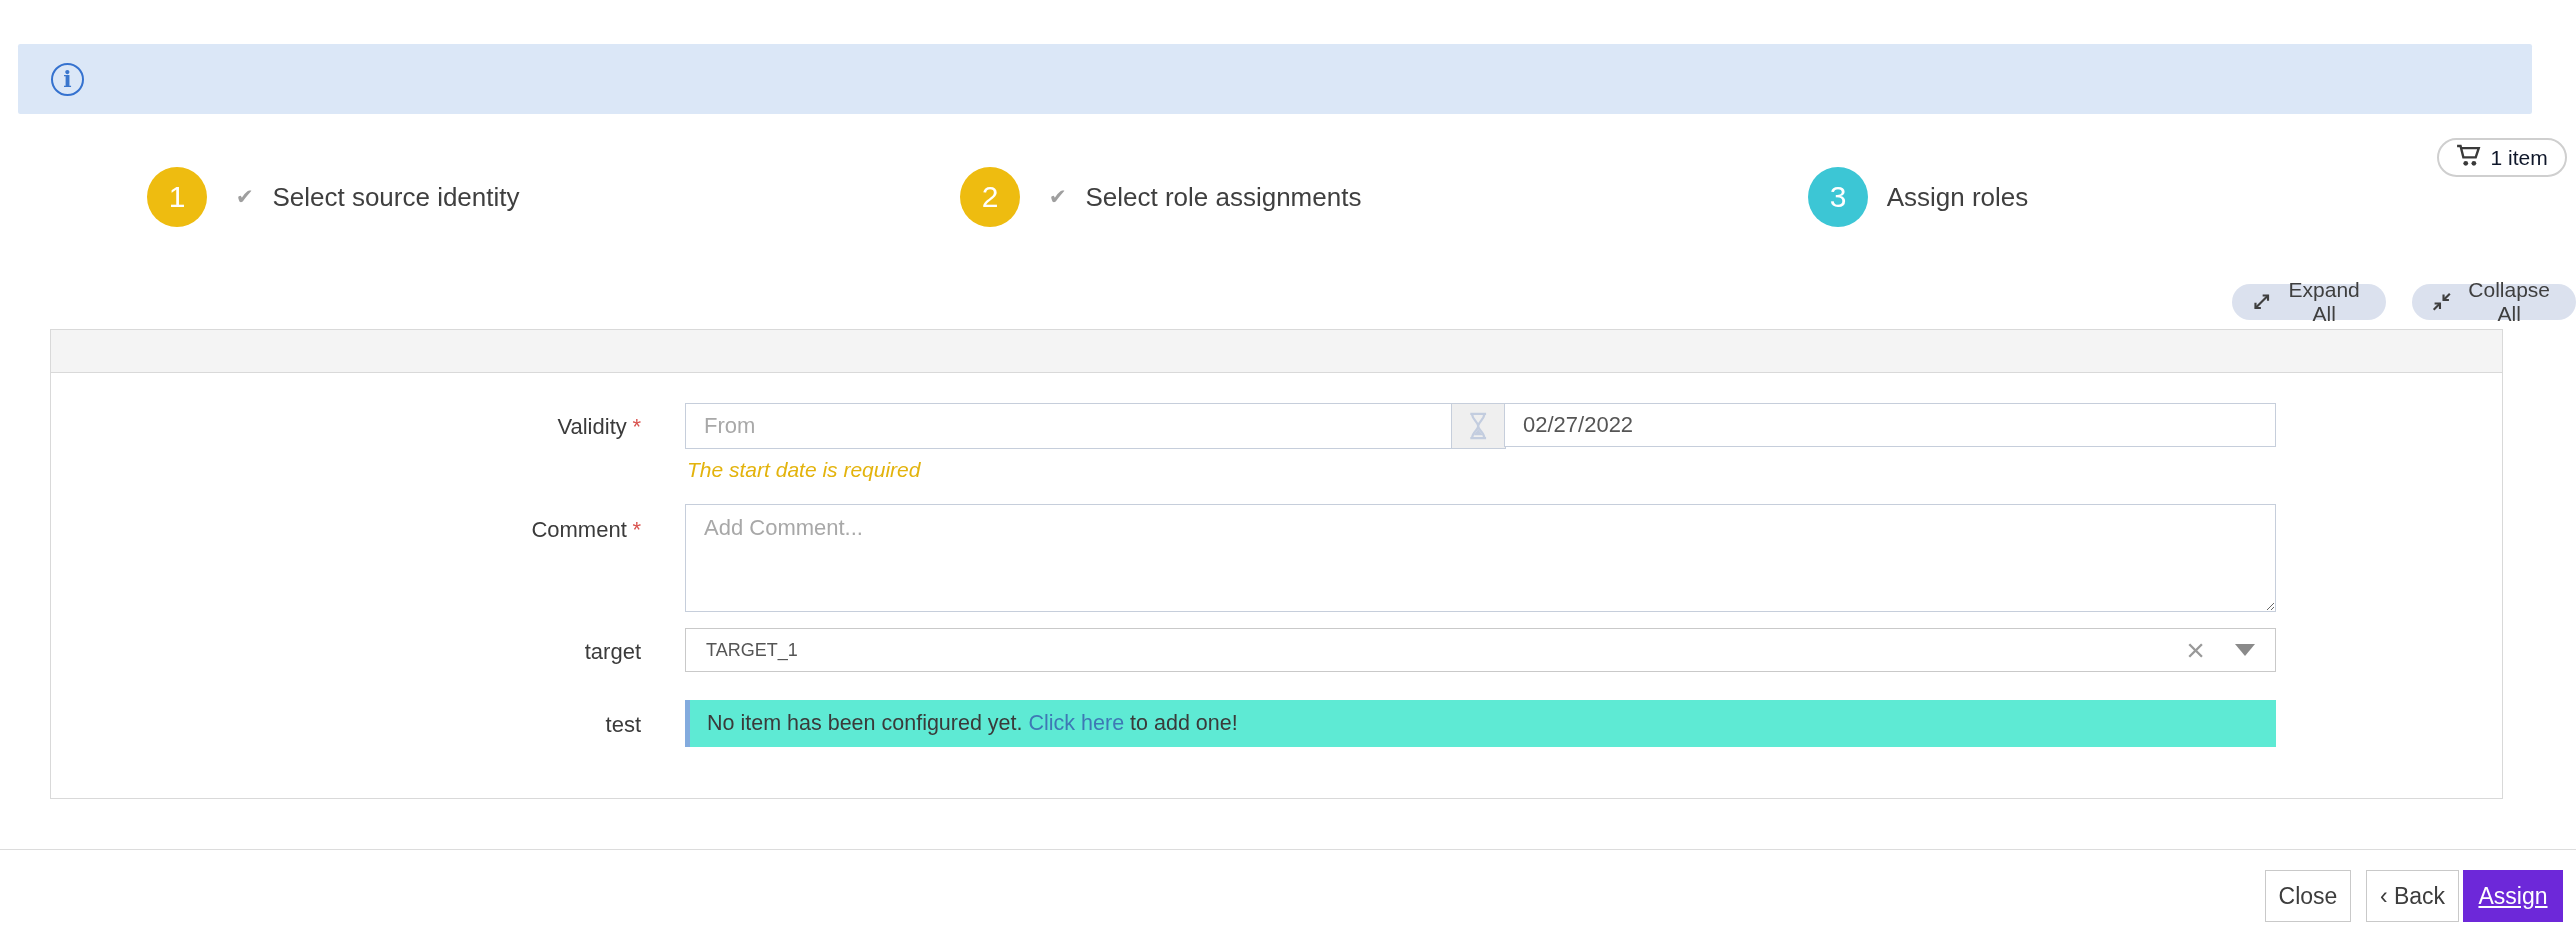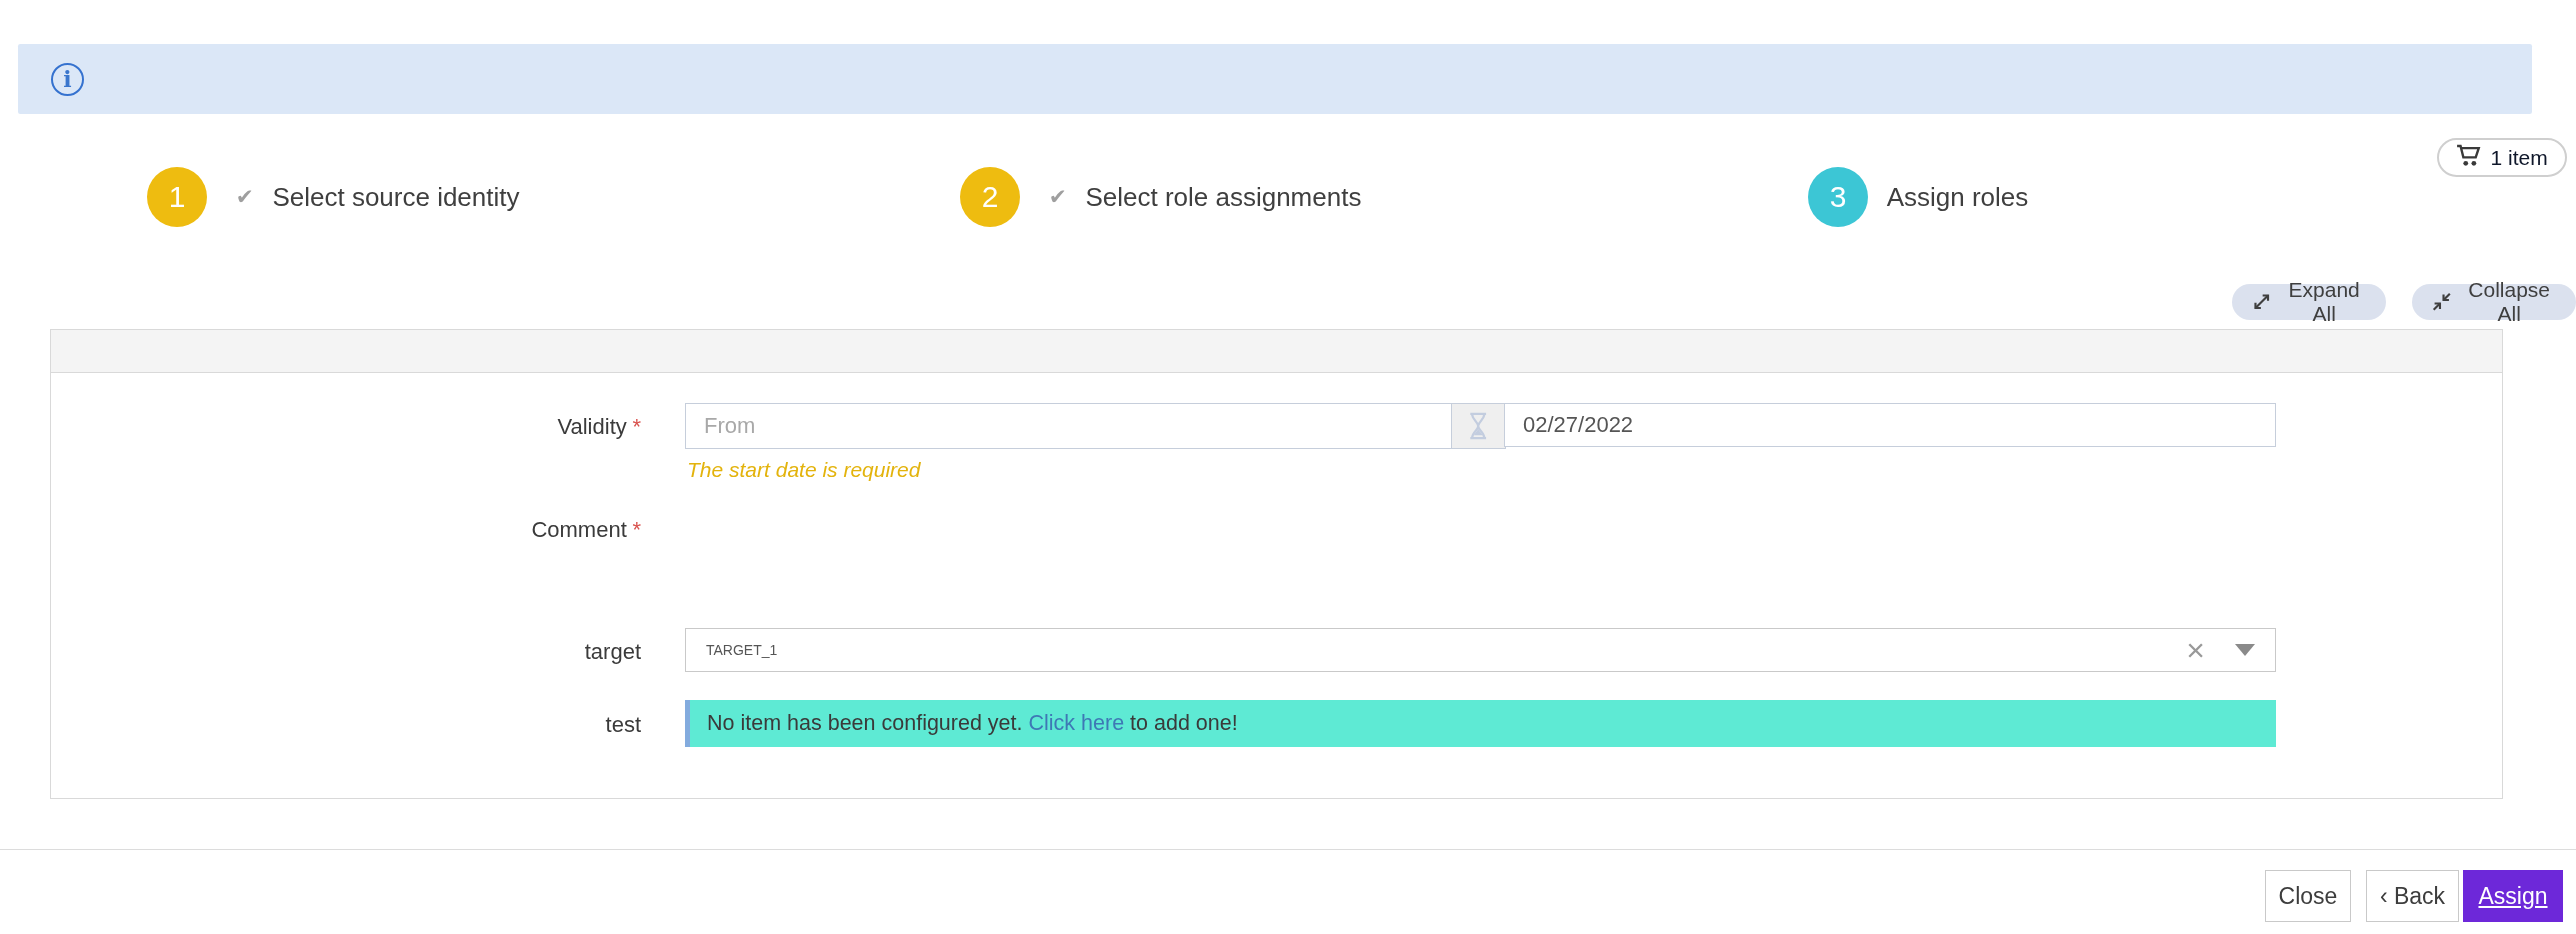--- a/index.html
+++ b/index.html
@@ -55,21 +55,21 @@
                      background:#efefef; border:1.4px solid #c6cedb; display:flex;
                      align-items:center; justify-content:center; }
   .date-input { left:1504px; top:403px; width:772px; height:44px; }
   .error-text { position:absolute; left:687px; top:458px; font-size:21px; font-style:italic;
                 color:#e3b30c; }
   .comment-area { left:685px; top:504px; width:1591px; height:108px; padding:10px 18px;
                   resize:both; }
   .combo { position:absolute; left:685px; top:628px; width:1591px; height:44px;
            border:1.4px solid #c9c9c9; background:#fff; display:flex; align-items:center;
            padding:0 20px; cursor:pointer; }
-  .combo-value { font-size:14px; color:#555; flex:1; }
+  .combo-value { font-size:18px; color:#555; flex:1; }
   .combo-clear { font-size:32px; color:#999; line-height:1; margin-right:30px; cursor:pointer; }
   .combo-caret { width:0; height:0; border-left:10.8px solid transparent;
                  border-right:10.8px solid transparent; border-top:12.2px solid #8a8a8a; }
   .infobox { position:absolute; left:685px; top:700px; width:1591px; height:47px;
              background:#5eead4; border-left:5px solid #83abde; display:flex;
              align-items:center; padding-left:17px; font-size:21.5px; color:#3a3a3a;
              white-space:pre; }
   .infobox a { color:#3e78b5; text-decoration:none; cursor:pointer; }
 
   
@@ -155,20 +155,21 @@
       <path d="M4.2 1.5c0 4 4.3 5.6 4.3 8.5s-4.3 4.5-4.3 8.5M12.8 1.5c0 4-4.3 5.6-4.3 8.5s4.3 4.5 4.3 8.5"></path>
       <path d="M8.5 12.2l3.2 4.3H5.3z" fill="#c3cddf" stroke="none"></path>
     </svg>
   </div>
   <input class="tb date-input" type="text" value="02/27/2022" style="">
   <div class="error-text">The start date is required</div>
 
   <div class="flabel" style="top:517px;">
     <span>Comment</span><span class="req">*</span>
   </div>
+  <textarea class="tb comment-area" placeholder="Add Comment..." style=""></textarea>
 
   <div class="flabel" style="top:639px;">target</div>
   <div class="combo">
     <span class="combo-value">TARGET_1</span>
     <span class="combo-clear">×</span>
     <span class="combo-caret"></span>
   </div>
 
   <div class="flabel" style="top:712px;">test</div>
   <div class="infobox"><span>No item has been configured yet. </span><a>Click here</a><span> to add one!</span></div>

